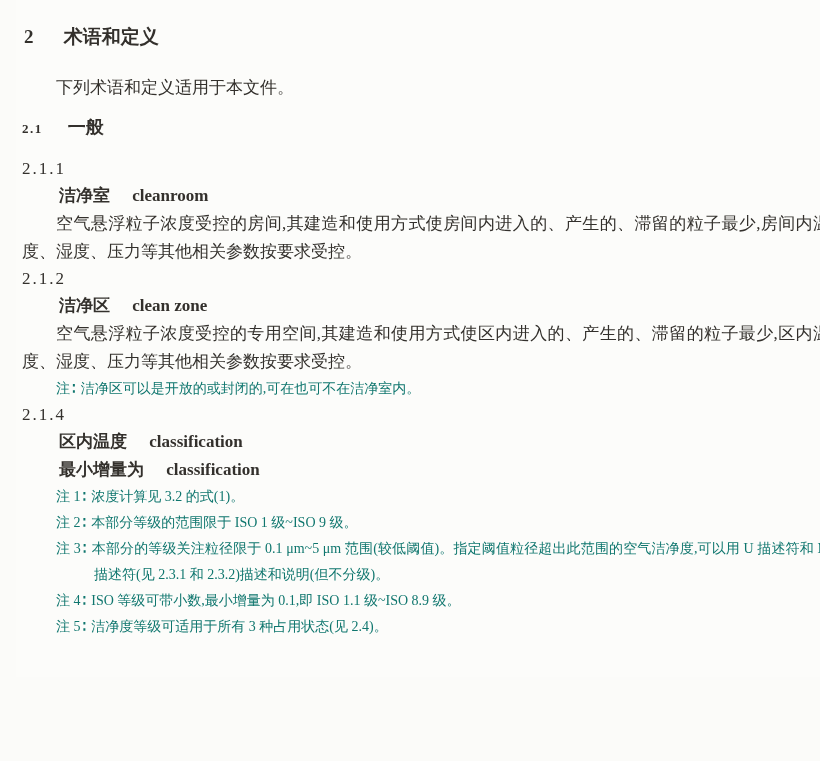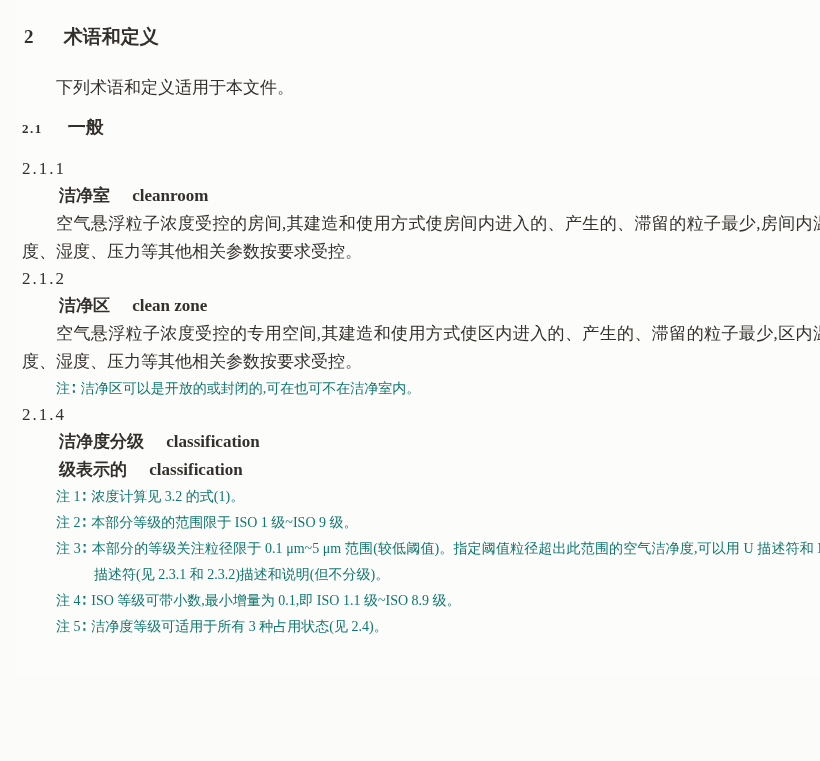--- a/index.html
+++ b/index.html
@@ -72,25 +72,25 @@
     <p class="definition">空气悬浮粒子浓度受控的专用空间,其建造和使用方式使区内进入的、产生的、滞留的粒子最少,区内温度、湿度、压力等其他相关参数按要求受控。</p>
     <p class="note">
       <span class="note-label">注∶</span><span class="note-text">洁净区可以是开放的或封闭的,可在也可不在洁净室内。</span>
     </p>
   </section>
 
 
   <section class="entry">
     <p class="entry-num">2.1.4</p>
     <p class="term-line">
-      <span class="term-zh">洁净度分级</span>
+      <span class="term-zh">区内温度</span>
       <span class="term-en">classification</span>
     </p>
     <p class="term-line">
-      <span class="term-zh">级表示的</span>
+      <span class="term-zh">最小增量为</span>
       <span class="term-en">classification</span>
     </p>
     <p class="note">
       <span class="note-label">注 1∶</span><span class="note-text">浓度计算见 3.2 的式(1)。</span>
     </p>
     <p class="note">
       <span class="note-label">注 2∶</span><span class="note-text">本部分等级的范围限于 ISO 1 级~ISO 9 级。</span>
     </p>
     <p class="note">
       <span class="note-label">注 3∶</span><span class="note-text">本部分的等级关注粒径限于 0.1 μm~5 μm 范围(较低阈值)。指定阈值粒径超出此范围的空气洁净度,可以用 U 描述符和 M 描述符(见 2.3.1 和 2.3.2)描述和说明(但不分级)。</span>

